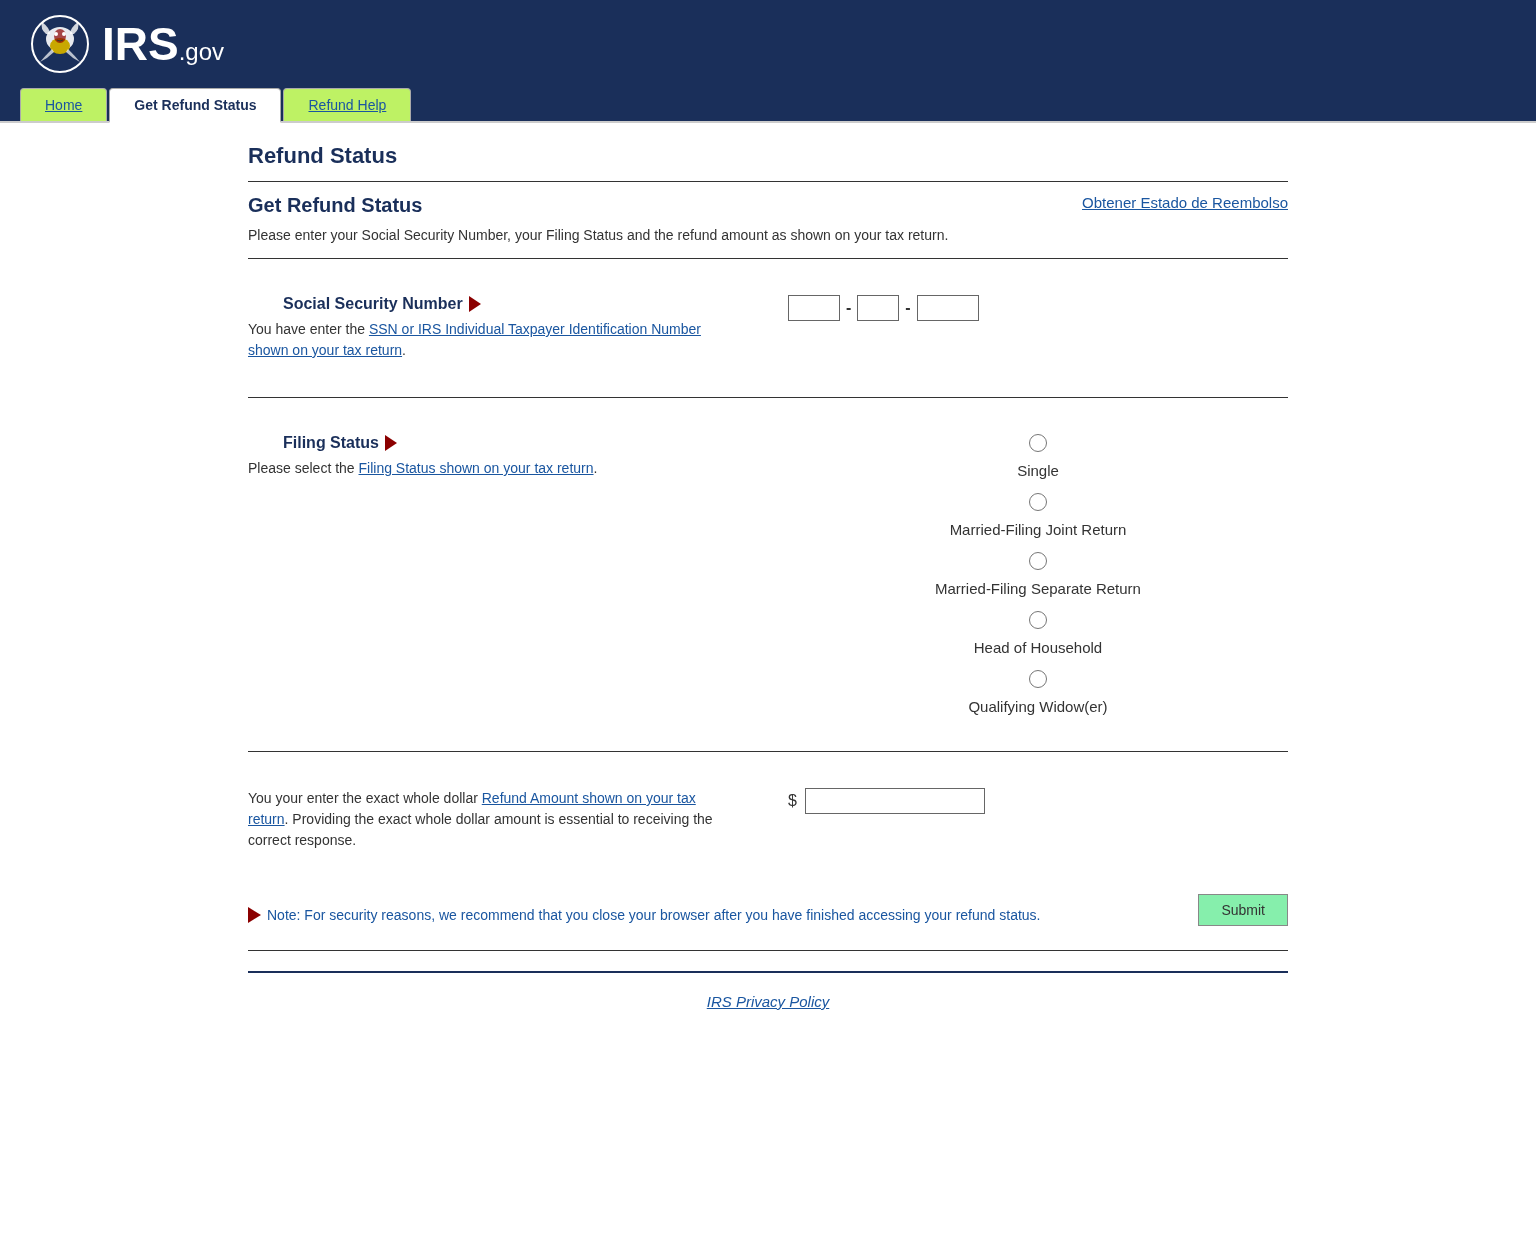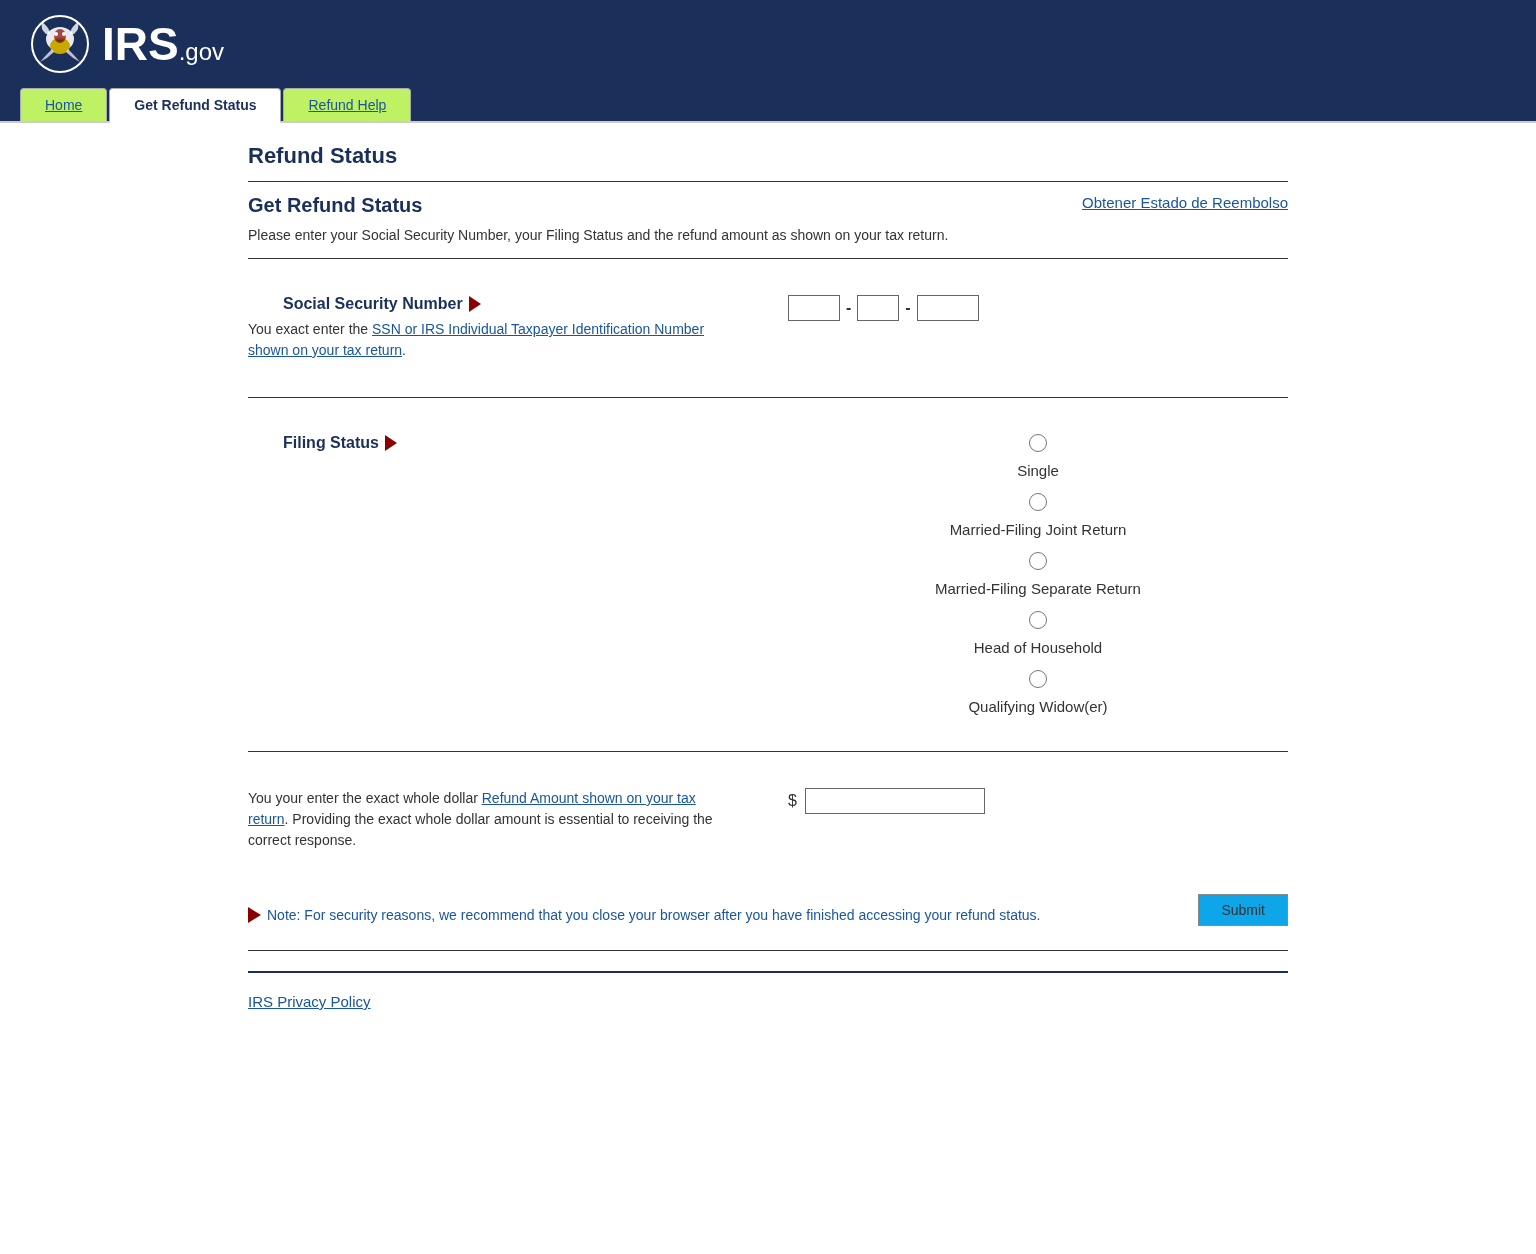--- a/index.html
+++ b/index.html
@@ -219,32 +219,34 @@
       margin-top: 2px;
       flex-shrink: 0;
     }
     .note-text {
       color: #1a56a0;
       font-size: 14px;
       line-height: 1.5;
     }
     .submit-button {
       padding: 7px 22px;
-      background: #0ea5e9;
+      background: #86efac;
       border: 1px solid #888;
       font-size: 14px;
       cursor: pointer;
       color: #333;
     }
 
     
     .bottom-section {
+      text-align: center;
       padding: 20px 0;
       border-top: 2px solid #1a2f5a;
       margin-top: 20px;
+      font-style: italic;
     }
     .bottom-link {
       color: #1a56a0;
       text-decoration: underline;
       cursor: pointer;
       font-size: 15px;
     }
 
     
     .note-submit-row {
@@ -299,21 +301,21 @@
 
   <hr class="divider">
 
   <div class="form-section">
     <div class="form-label-col">
       <div class="field-title">
         <span>Social Security Number</span>
         <span class="required-indicator"></span>
       </div>
       <p class="field-desc">
-        <span>You exact enter the </span><a class="privacy-link">SSN or IRS Individual Taxpayer Identification Number shown on your tax return</a><span>.</span>
+        <span>You have enter the </span><a class="privacy-link">SSN or IRS Individual Taxpayer Identification Number shown on your tax return</a><span>.</span>
       </p>
     </div>
     <div class="form-input-col">
       <div class="ssn-inputs">
         <input type="text" class="ssn-part1" maxlength="3" style="">
         <span class="ssn-dash">-</span>
         <input type="text" class="ssn-part2" maxlength="2" style="">
         <span class="ssn-dash">-</span>
         <input type="text" class="ssn-part3" maxlength="4" style="">
       </div>
@@ -321,20 +323,23 @@
   </div>
 
   <hr class="divider">
 
   <div class="form-section">
     <div class="form-label-col">
       <div class="field-title">
         <span>Filing Status</span>
         <span class="required-indicator"></span>
       </div>
+      <p class="field-desc">
+        <span>Please select the </span><a class="privacy-link">Filing Status shown on your tax return</a><span>.</span>
+      </p>
     </div>
     <div class="form-input-col">
       <div class="radio-group">
         <label class="radio-label">
           <input type="radio" name="filing_status" value="single" style="">
           <span>Single</span>
         </label>
         <label class="radio-label">
           <input type="radio" name="filing_status" value="married-joint" style="">
           <span>Married-Filing Joint Return</span>

